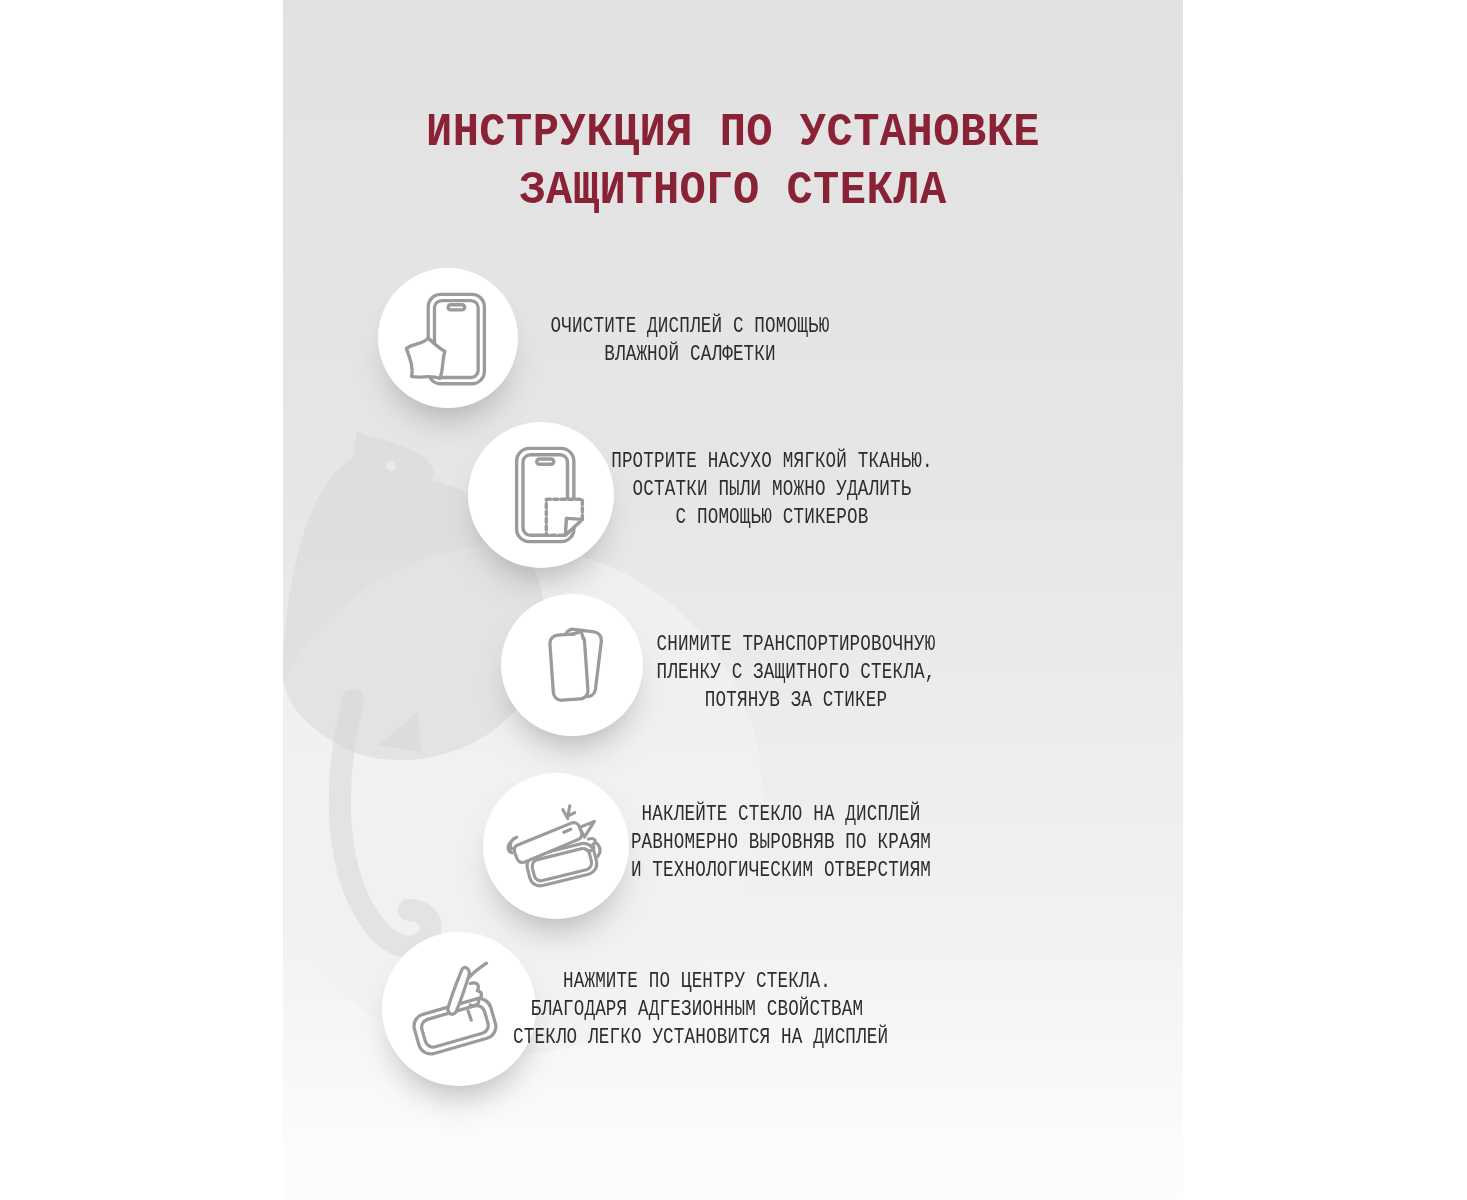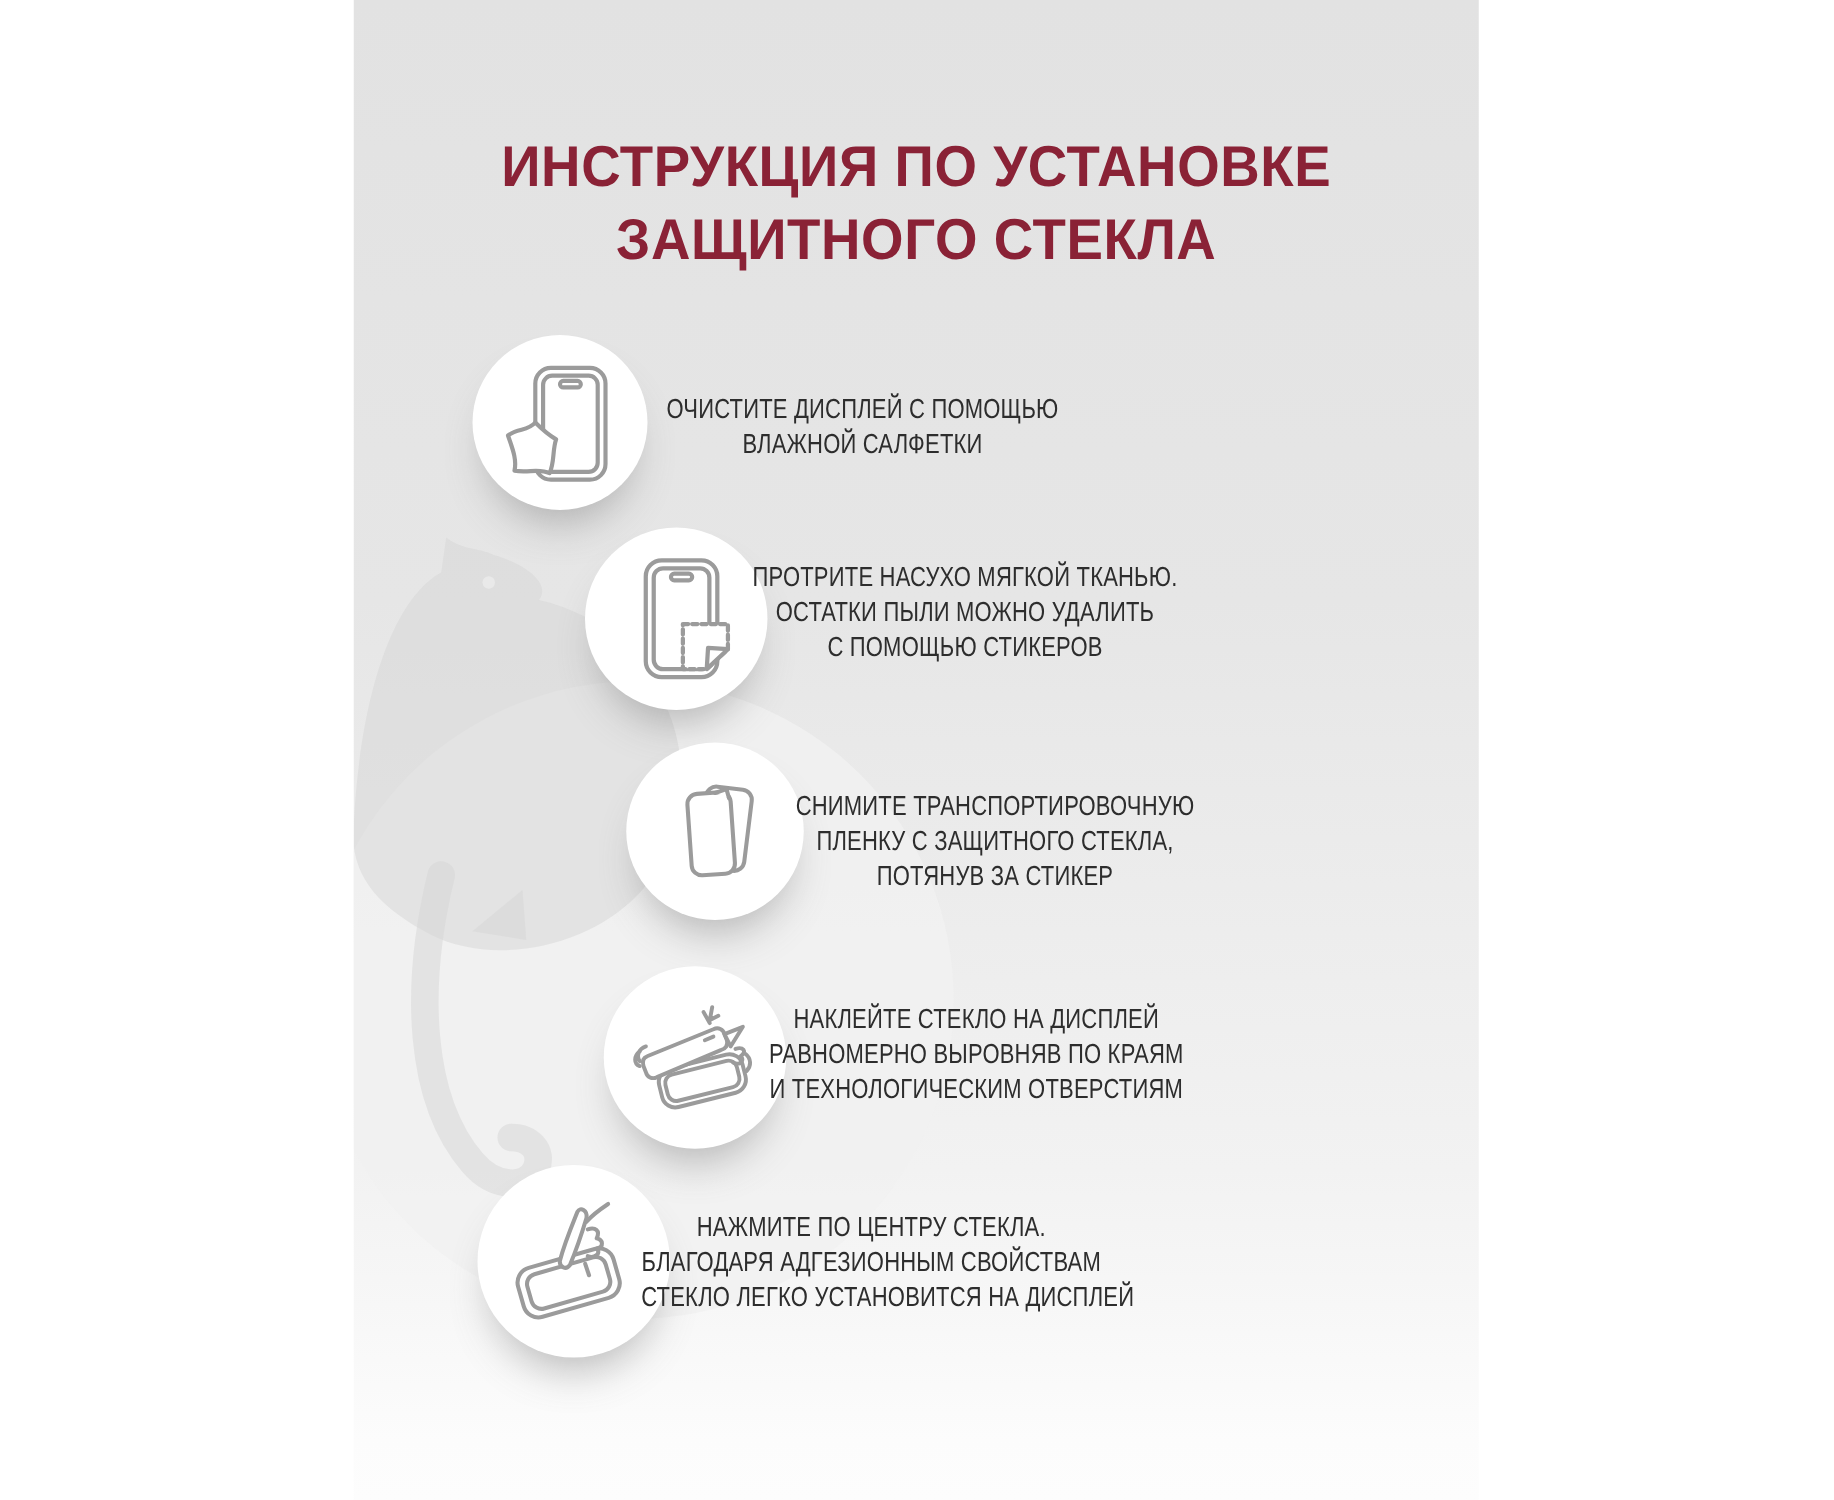--- a/index.html
+++ b/index.html
@@ -1,18 +1,18 @@
 <!DOCTYPE html>
 <html><head>
 <meta charset="utf-8">
 <style>
   * { margin:0; padding:0; box-sizing:border-box; }
   html,body { width:1467px; height:1200px; background:#ffffff; overflow:hidden;
               font-family:"Liberation Sans", sans-serif; }
-  .page { position:relative; width:1467px; height:1200px; background:#ffffff; }
+  .page { position:relative; width:1467px; height:1200px; background:#ffffff;font-family:Liberation Mono, monospace; }
 
   .content {
     position:absolute; left:283px; top:0; width:900px; height:1200px;
     background:linear-gradient(180deg,#e2e2e2 0%, #e6e6e6 40%, #f2f2f2 78%, #fcfcfc 96%, #fdfdfd 100%);
     overflow:hidden;
   }
   .watermark { position:absolute; left:0; top:0; pointer-events:none; }
 
   .title {
     position:absolute; left:283px; top:104px; width:900px;

